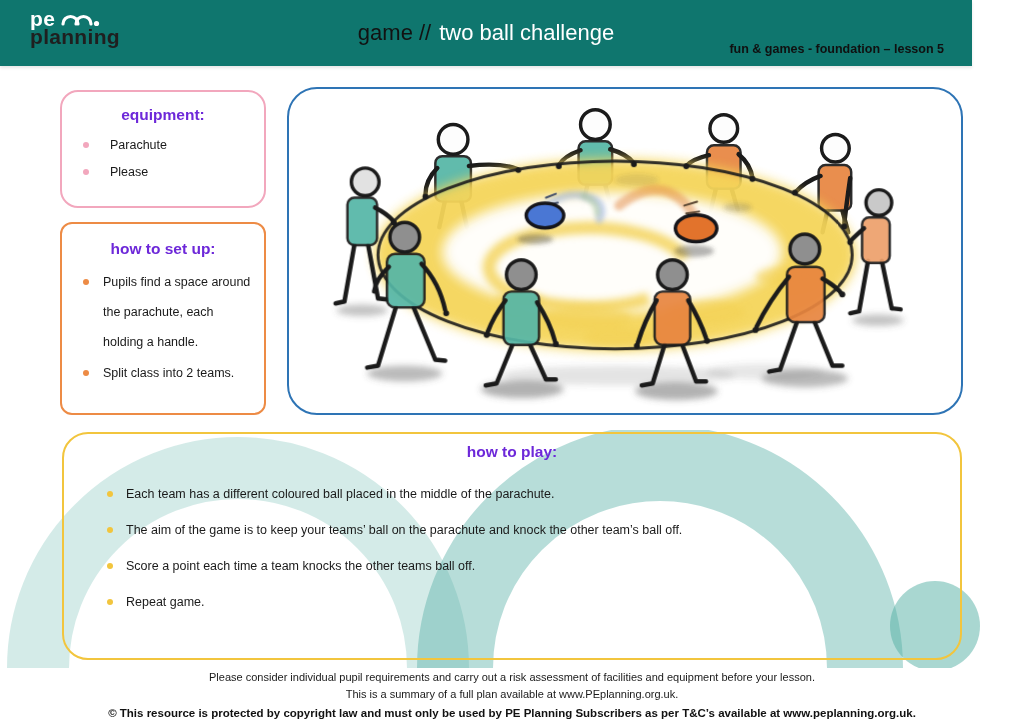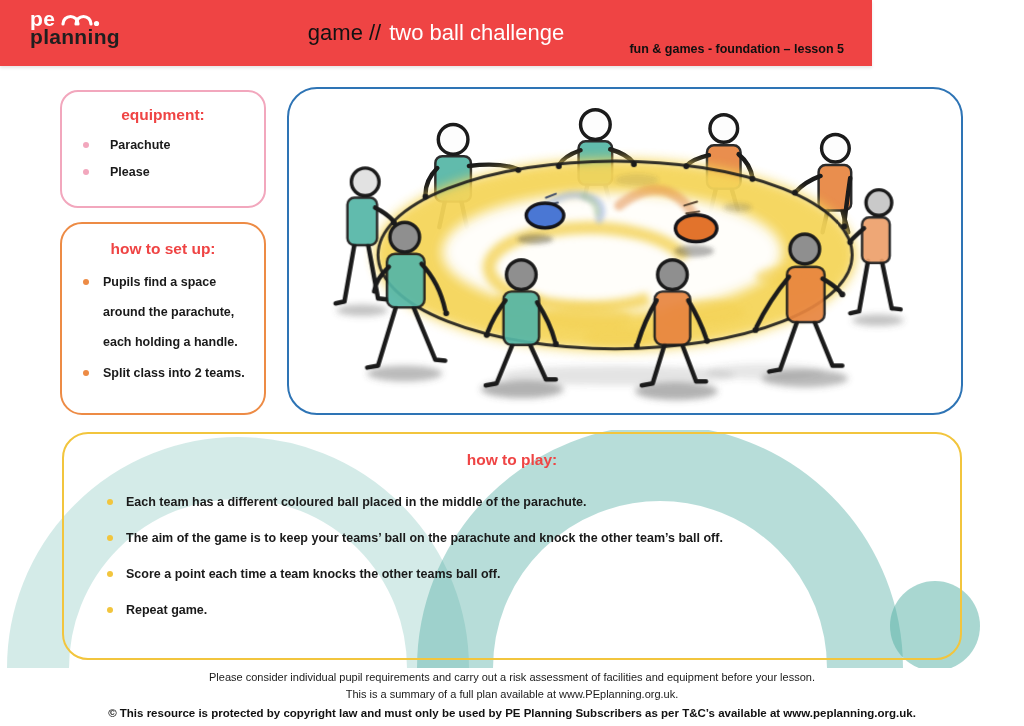--- a/index.html
+++ b/index.html
@@ -4,22 +4,22 @@
 <style>
   * { margin:0; padding:0; box-sizing:border-box; }
   html,body { width:1024px; height:726px; }
   body {
     position:relative; overflow:hidden; background:#fff;
     font-family:"Liberation Sans", sans-serif; color:#1a1a1a;
   }
 
   
   .header {
-    position:absolute; left:0; top:0; width:872px; height:66px;
-    background:#ef4444; z-index:3;
+    position:absolute; left:0; top:0; width:972px; height:66px;
+    background:#0f766e; z-index:3;
     box-shadow:0 2px 3px rgba(0,0,0,.10);
   }
   .logo { position:absolute; left:30px; top:8px; line-height:1; }
   .logo-row1 { display:flex; align-items:flex-end; gap:5px; }
   .logo-pe { color:#fff; font-weight:bold; font-size:21px; letter-spacing:.5px; }
   .logo-squiggle { margin-bottom:2px; }
   .logo-planning { color:#1f1f1f; font-weight:bold; font-size:21px; margin-top:-3px; letter-spacing:.3px; }
 
   .header-title {
     position:absolute; left:0; right:0; top:0; height:66px;
@@ -30,54 +30,54 @@
   .title-main  { color:#ffffff; }
 
   .lesson-info {
     position:absolute; right:28px; top:16px; height:66px;
     display:flex; align-items:center;
     font-size:12.5px; font-weight:bold; color:#101010;
   }
 
   
   .box { position:absolute; background:transparent; z-index:2; }
-  .box h2 { font-size:15.5px; font-weight:bold; color:#ef4444; text-align:center; }
+  .box h2 { font-size:15.5px; font-weight:bold; color:#6d28d9; text-align:center; }
 
   .bullet-list { list-style:none; }
-  .bullet-list li { display:flex; font-size:12.5px; color:#1a1a1a;font-weight:bold; }
+  .bullet-list li { display:flex; font-size:12.5px; color:#1a1a1a; }
   .dot {
     display:inline-block; width:6px; height:6px; border-radius:50%;
     flex:0 0 6px; position:relative;
   }
 
   
   .equipment-box { left:60px; top:90px; width:206px; height:118px;
     border:2px solid #F2A7BD; border-radius:18px; }
   .equipment-box h2 { margin-top:14px; }
   .equipment-box ul { margin-top:14px; padding-left:21px; }
   .equipment-box li { align-items:center; margin-bottom:13px; }
   .equipment-box .dot { background:#F2A7BD; margin-right:21px; }
 
   
   .setup-box { left:60px; top:222px; width:206px; height:193px;
-    border:2px solid #ED8B45; border-radius:22px; }
+    border:2px solid #ED8B45; border-radius:12px; }
   .setup-box h2 { margin-top:16px; }
   .setup-box ul { margin-top:9px; padding-left:21px; }
   .setup-box li { line-height:30px; margin-bottom:1px; }
   .setup-box .dot { background:#ED8B45; margin-right:14px; margin-top:12px; }
   .setup-box .txt { width:152px; }
 
   
   .illustration-box { left:287px; top:87px; width:676px; height:328px;
     border:2px solid #2E74B5; border-radius:30px; background:#fff; overflow:hidden; }
 
   
   .play-box { left:62px; top:432px; width:900px; height:228px;
     border:2px solid #F2C53D; border-radius:26px; }
-  .play-box h2 { margin-top:17px; }
+  .play-box h2 { margin-top:9px; }
   .play-box ul { margin-top:23px; padding-left:43px; }
   .play-box li { align-items:center; margin-bottom:16px; line-height:20px; }
   .play-box .dot { background:#F2C53D; margin-right:13px; }
 
   
   .watermark {
     position:absolute; left:0; top:430px; width:1024px; height:238px;
     overflow:hidden; z-index:0; pointer-events:none;
   }
 

